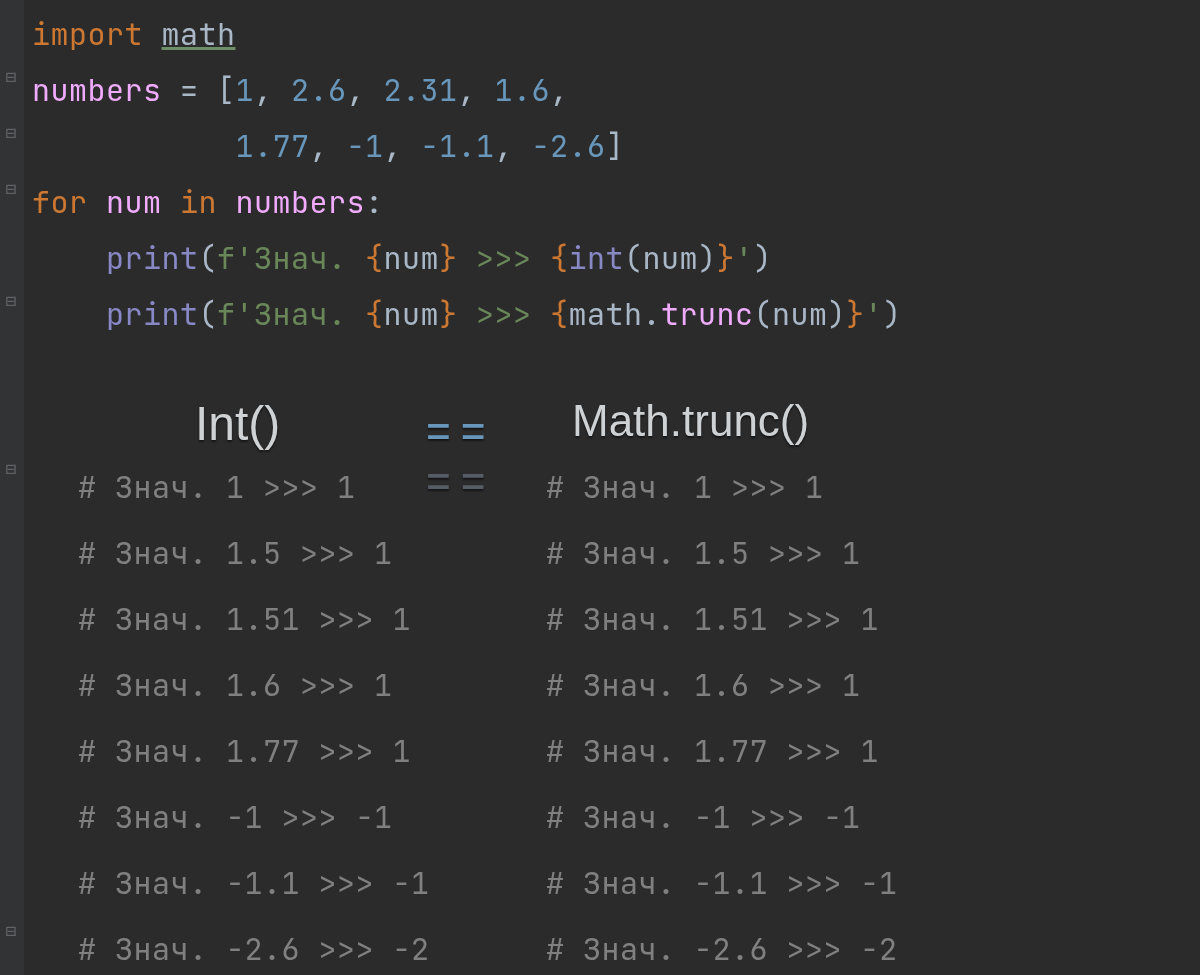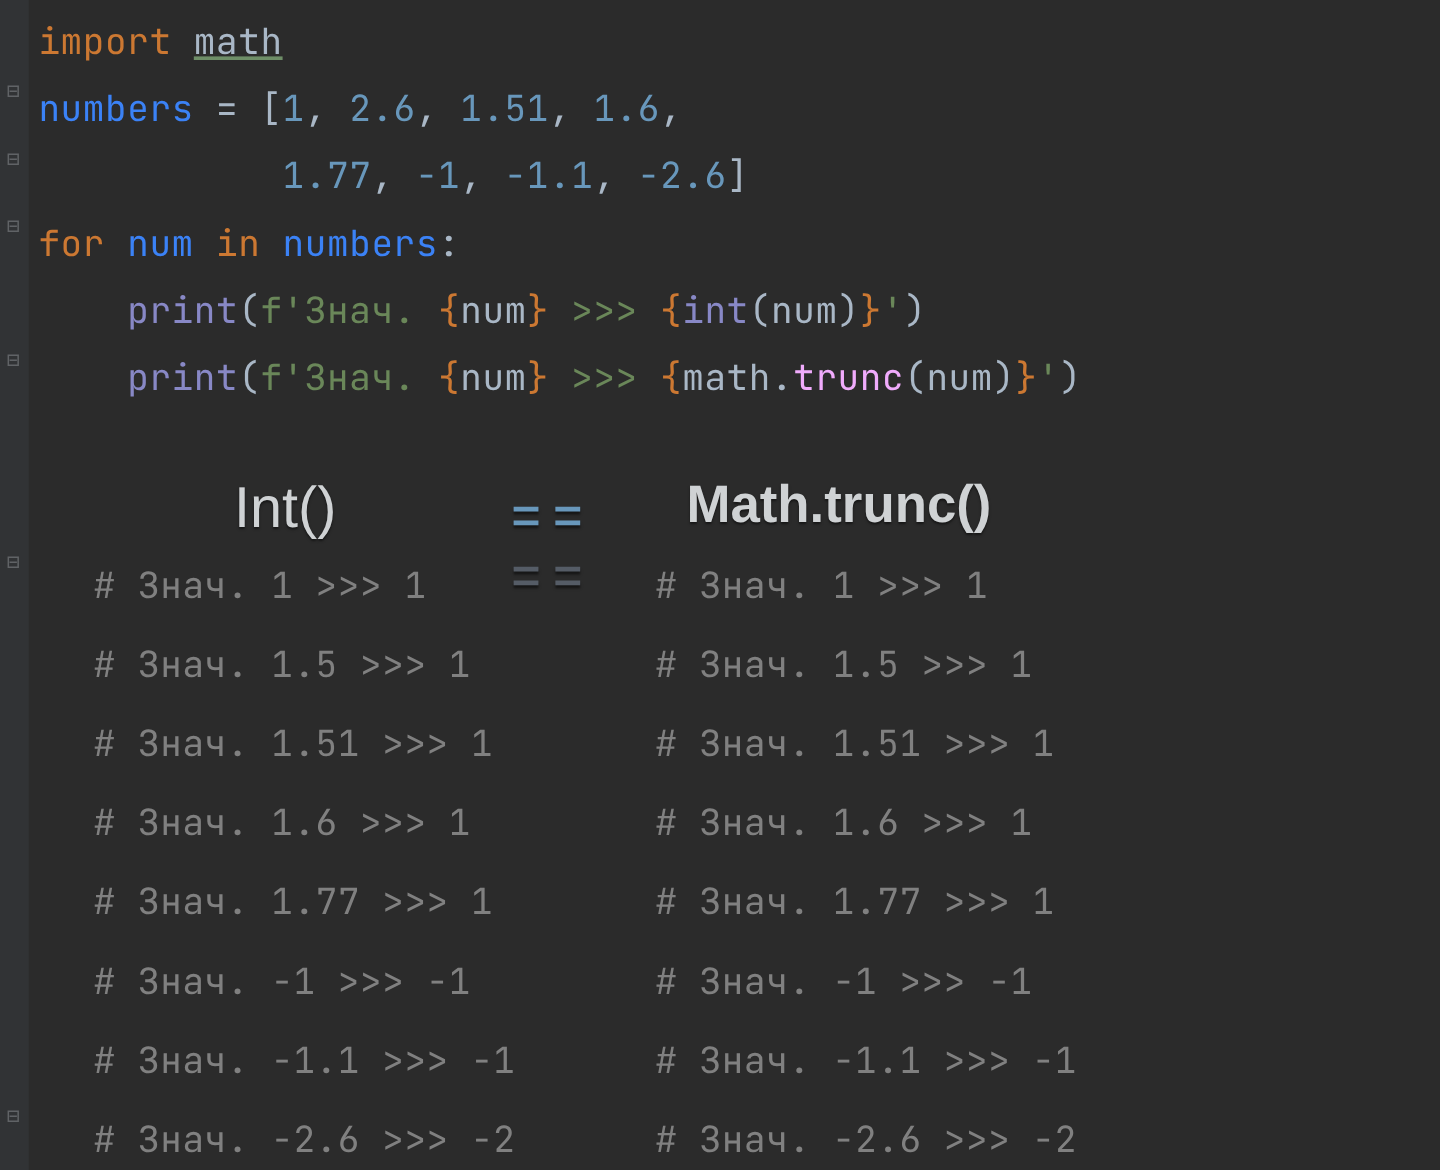--- a/index.html
+++ b/index.html
@@ -29,21 +29,21 @@
     margin:0;padding:0;
     font-size:30px;
     line-height:56px;
     color:#a9b7c6;
     white-space:pre;
     font-family:inherit;
     letter-spacing:0.5px;
   }
   
   .kw   {color:#cc7832;}
-  .id   {color:#3b82f6;}
+  .id   {color:#f0abfc;}
   .mod  {color:#a9b7c6;text-decoration:underline;text-decoration-color:#6e8e67;}
   .num  {color:#6897bb;}
   .op   {color:#a9b7c6;}
   .pun  {color:#a9b7c6;}
   .bfn  {color:#8888c6;}
   .call {color:#f0abfc;}
   .str  {color:#6a8759;}
   .fexp {color:#cc7832;}
   .fbody{color:#a9b7c6;}
   .cm   {color:#808080;margin-left:46px;}
@@ -52,21 +52,21 @@
   .overlay{
     position:absolute;
     font-family:"Segoe UI","Helvetica Neue",Arial,sans-serif;
     color:#cfd2d4;
     text-shadow:0 2px 2px rgba(0,0,0,.5);
     user-select:none;
   }
   .ov-int{left:195px;top:396px;font-size:48px;font-weight:400;}
   .ov-eq {left:424px;top:398px;font-size:48px;color:#6897bb;font-family:inherit;letter-spacing:6px;}
   .ov-eq2{left:424px;top:448px;font-size:48px;color:#555c66;font-family:inherit;letter-spacing:6px;}
-  .ov-mt {left:572px;top:396px;font-size:44px;font-weight:700;}
+  .ov-mt {left:572px;top:396px;font-size:44px;font-weight:400;}
 
   
   pre.col2{
     position:absolute;left:500px;top:454px;
     margin:0;padding:0;
     font-size:30px;line-height:66px;
     color:#808080;white-space:pre;font-family:inherit;letter-spacing:0.5px;
   }
   pre.col1{
     position:absolute;left:32px;top:454px;
@@ -82,21 +82,21 @@
   <div class="gutter">
     <span class="fold" style="top:62px">⊟</span>
     <span class="fold" style="top:118px">⊟</span>
     <span class="fold" style="top:174px">⊟</span>
     <span class="fold" style="top:286px">⊟</span>
     <span class="fold" style="top:454px">⊟</span>
     <span class="fold" style="top:916px">⊟</span>
   </div>
 
 <pre class="code"><span class="kw">import</span> <span class="mod">math</span>
-<span class="id">numbers</span> <span class="op">=</span> <span class="pun">[</span><span class="num">1</span><span class="pun">,</span> <span class="num">2.6</span><span class="pun">,</span> <span class="num">1.51</span><span class="pun">,</span> <span class="num">1.6</span><span class="pun">,</span>
+<span class="id">numbers</span> <span class="op">=</span> <span class="pun">[</span><span class="num">1</span><span class="pun">,</span> <span class="num">2.6</span><span class="pun">,</span> <span class="num">2.31</span><span class="pun">,</span> <span class="num">1.6</span><span class="pun">,</span>
            <span class="num">1.77</span><span class="pun">,</span> <span class="num">-1</span><span class="pun">,</span> <span class="num">-1.1</span><span class="pun">,</span> <span class="num">-2.6</span><span class="pun">]</span>
 <span class="kw">for</span> <span class="id">num</span> <span class="kw">in</span> <span class="id">numbers</span><span class="pun">:</span>
     <span class="bfn">print</span><span class="pun">(</span><span class="str">f'</span><span class="str">Знач. </span><span class="fexp">{</span><span class="fbody">num</span><span class="fexp">}</span><span class="str"> &gt;&gt;&gt; </span><span class="fexp">{</span><span class="bfn">int</span><span class="fbody">(</span><span class="fbody">num</span><span class="fbody">)</span><span class="fexp">}</span><span class="str">'</span><span class="pun">)</span>
     <span class="bfn">print</span><span class="pun">(</span><span class="str">f'</span><span class="str">Знач. </span><span class="fexp">{</span><span class="fbody">num</span><span class="fexp">}</span><span class="str"> &gt;&gt;&gt; </span><span class="fexp">{</span><span class="fbody">math</span><span class="fbody">.</span><span class="call">trunc</span><span class="fbody">(</span><span class="fbody">num</span><span class="fbody">)</span><span class="fexp">}</span><span class="str">'</span><span class="pun">)</span></pre>
 
   <div class="overlay ov-int">Int()</div>
   <div class="overlay ov-eq">==</div>
   <div class="overlay ov-eq2">==</div>
   <div class="overlay ov-mt">Math.trunc()</div>
 

